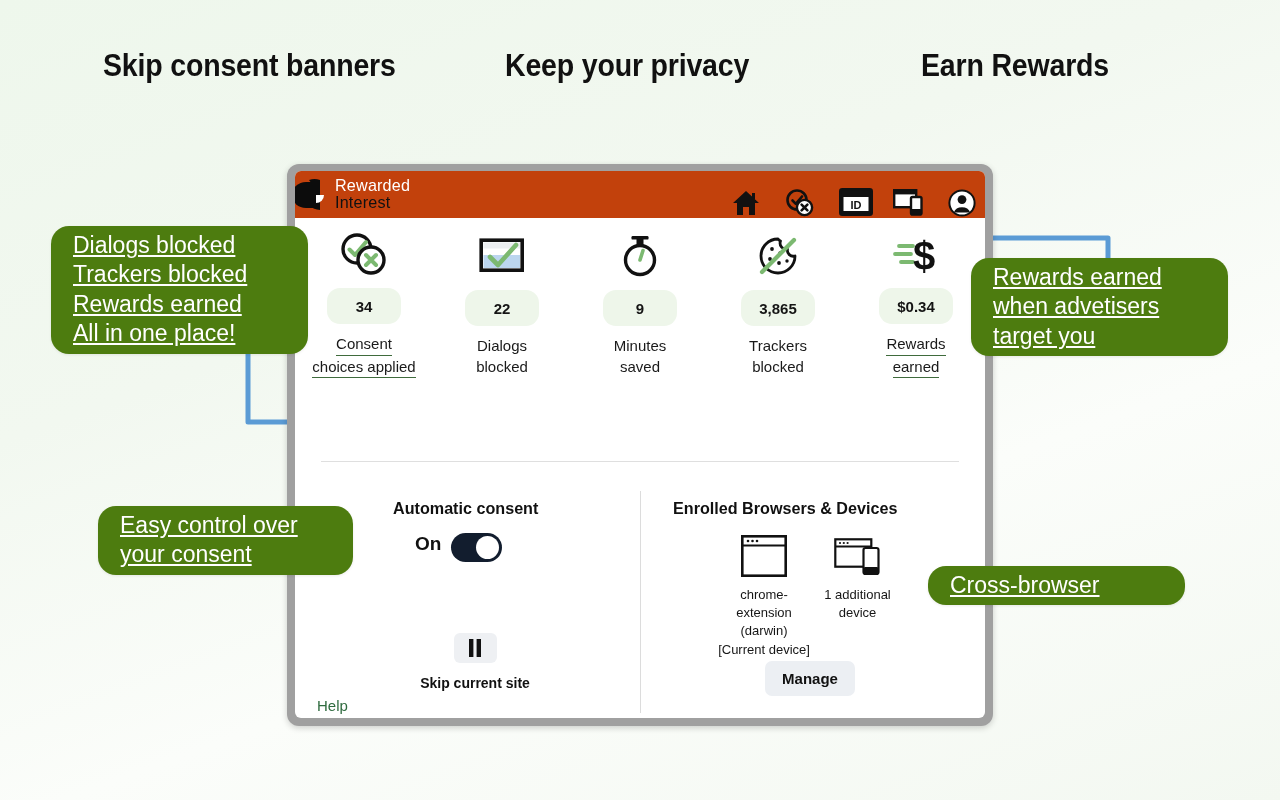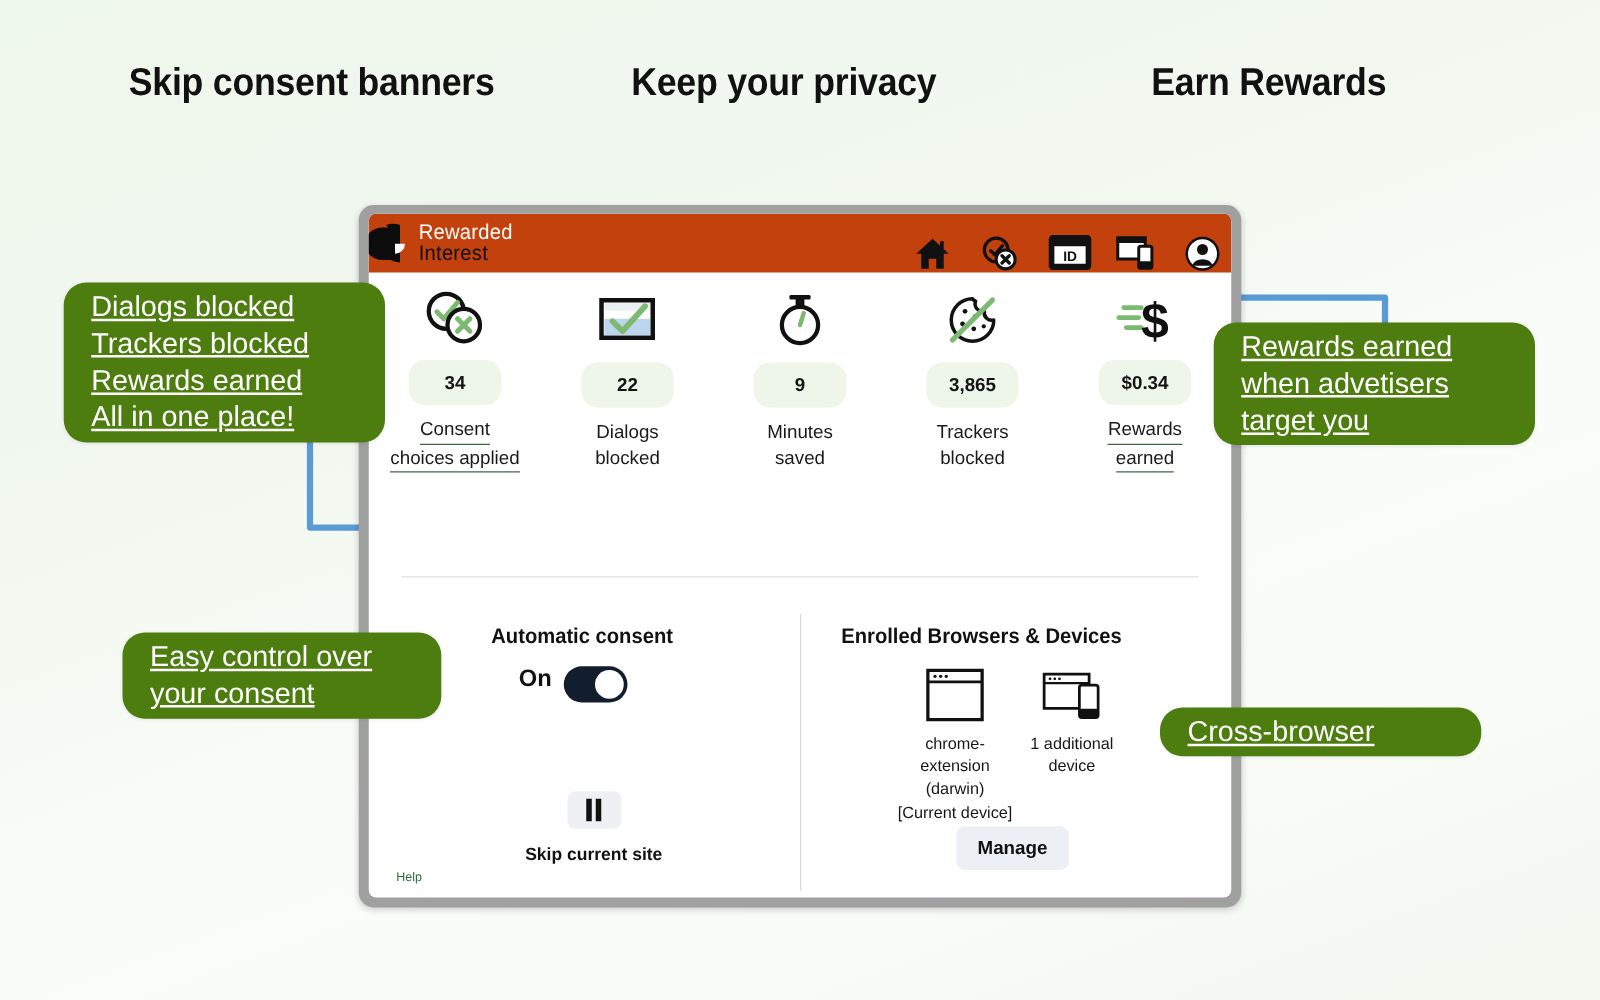--- a/index.html
+++ b/index.html
@@ -81,21 +81,21 @@
   .toggle .knob{position:absolute;right:3px;top:3px;width:23px;height:23px;border-radius:50%;background:#fff;}
 
   .actions{position:absolute;left:30px;top:462px;width:300px;display:flex;}
   .action{flex:1;display:flex;flex-direction:column;align-items:center;}
   .action-btn{
     width:43px;height:30px;border-radius:6px;background:#eef0f3;
     display:flex;align-items:center;justify-content:center;cursor:pointer;
   }
   .action-label{margin-top:10px;font-size:14px;font-weight:bold;color:#111;text-align:center;line-height:1.45;max-width:140px;}
 
-  .help-link{position:absolute;left:22px;top:526px;font-size:10px;color:#2f6b3f;cursor:pointer;}
+  .help-link{position:absolute;left:22px;top:526px;font-size:15px;color:#2f6b3f;cursor:pointer;}
 
   .devices{position:absolute;left:430px;top:360px;width:170px;display:flex;justify-content:center;gap:17px;}
   .device{display:flex;flex-direction:column;align-items:center;width:78px;}
   .device-icon{height:46px;display:flex;align-items:flex-end;justify-content:center;}
   .device-name{margin-top:9px;font-size:13px;color:#161616;text-align:center;line-height:1.38;}
   .device-current{margin-top:2px;font-size:13px;color:#161616;text-align:center;white-space:nowrap;}
   .manage-btn{
     position:absolute;left:470px;top:490px;min-width:90px;height:35px;border-radius:7px;background:#eceff3;
     display:flex;align-items:center;justify-content:center;font-size:15px;font-weight:bold;color:#111;
     padding:12px 16px;cursor:pointer;box-sizing:border-box;

